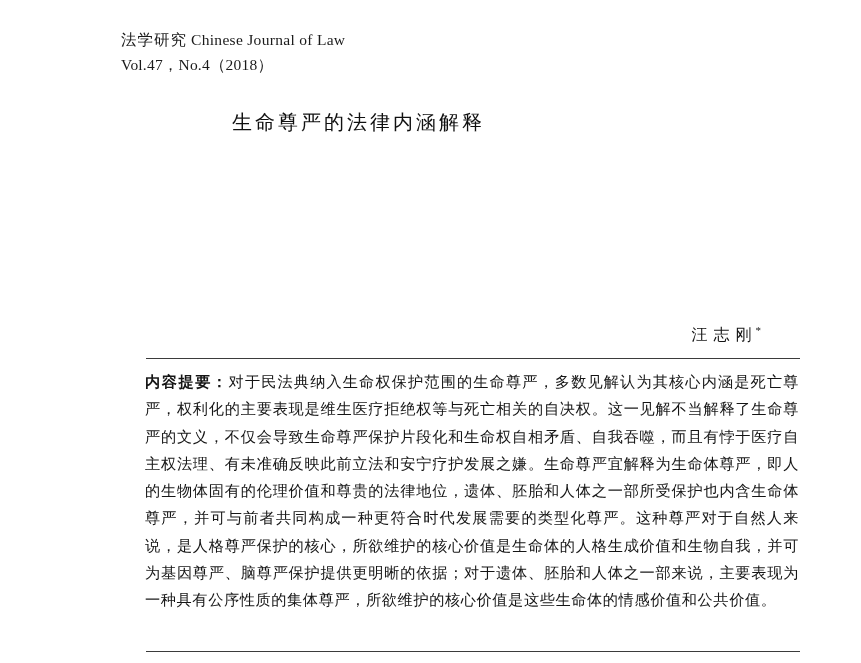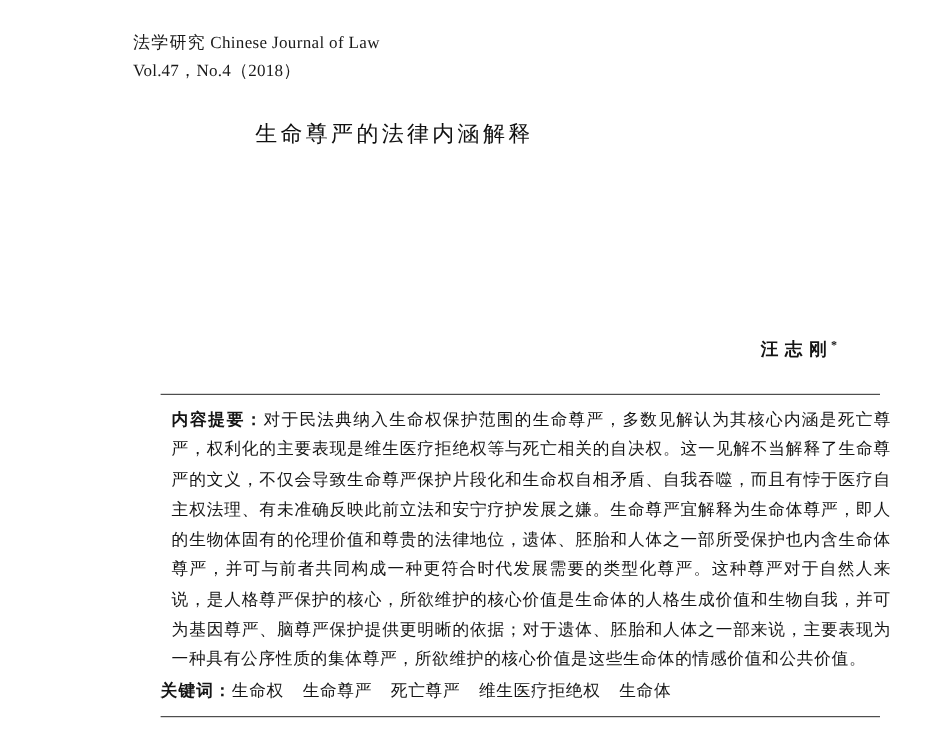--- a/index.html
+++ b/index.html
@@ -63,24 +63,23 @@
     font-size: 20px;
     line-height: 44px;
     letter-spacing: 3px;
     color: #101010;
     font-family: "Liberation Serif", serif;
     font-weight: 500;
   }
   .author-block {
     position: absolute;
     right: 142px;
-    top: 308px;
+    top: 324px;
     text-align: center;
     white-space: nowrap;
-    font-weight: bold;
   }
   .author-name {
     display: inline-block;
     font-size: 16px;
     letter-spacing: 6px;
     color: #141414;
   }
   .author-star {
     display: inline-block;
     font-size: 11px;
@@ -91,21 +90,21 @@
   .rule {
     position: absolute;
     left: 104px;
     width: 654px;
     border-top: 1px solid #3b3b3b;
   }
   .rule-top { top: 358px; }
   .rule-bottom { top: 651px; }
   .abstract {
     position: absolute;
-    left: 114px;
+    left: 103px;
     top: 368px;
     width: 654px;
   }
   .abs-label {
     font-weight: bold;
     letter-spacing: 1px;
   }
   .abs-body {
     font-size: 15.2px;
     line-height: 27.3px;
@@ -155,19 +154,16 @@
   <div class="author-block">
     <span class="author-name">汪志刚</span><span class="author-star">*</span>
   </div>
 
   <div class="rule rule-top"></div>
 
   <div class="abstract">
     <div class="abs-body"><span class="abs-label">内容提要：</span><span>对于民法典纳入生命权保护范围的生命尊严，多数见解认为其核心内涵是死亡尊严，权利化的主要表现是维生医疗拒绝权等与死亡相关的自决权。这一见解不当解释了生命尊严的文义，不仅会导致生命尊严保护片段化和生命权自相矛盾、自我吞噬，而且有悖于医疗自主权法理、有未准确反映此前立法和安宁疗护发展之嫌。生命尊严宜解释为生命体尊严，即人的生物体固有的伦理价值和尊贵的法律地位，遗体、胚胎和人体之一部所受保护也内含生命体尊严，并可与前者共同构成一种更符合时代发展需要的类型化尊严。这种尊严对于自然人来说，是人格尊严保护的核心，所欲维护的核心价值是生命体的人格生成价值和生物自我，并可为基因尊严、脑尊严保护提供更明晰的依据；对于遗体、胚胎和人体之一部来说，主要表现为一种具有公序性质的集体尊严，所欲维护的核心价值是这些生命体的情感价值和公共价值。</span></div>
   </div>
 
-  <div class="keywords">
-    <span class="kw-label">关键词：</span><span class="kw-list"><span class="kw-item">生命权</span><span class="kw-item">生命尊严</span><span class="kw-item">死亡尊严</span><span class="kw-item">维生医疗拒绝权</span><span class="kw-item">生命体</span></span>
-  </div>
 
   <div class="rule rule-bottom"></div>
 
 </div>
 
 </body></html>

